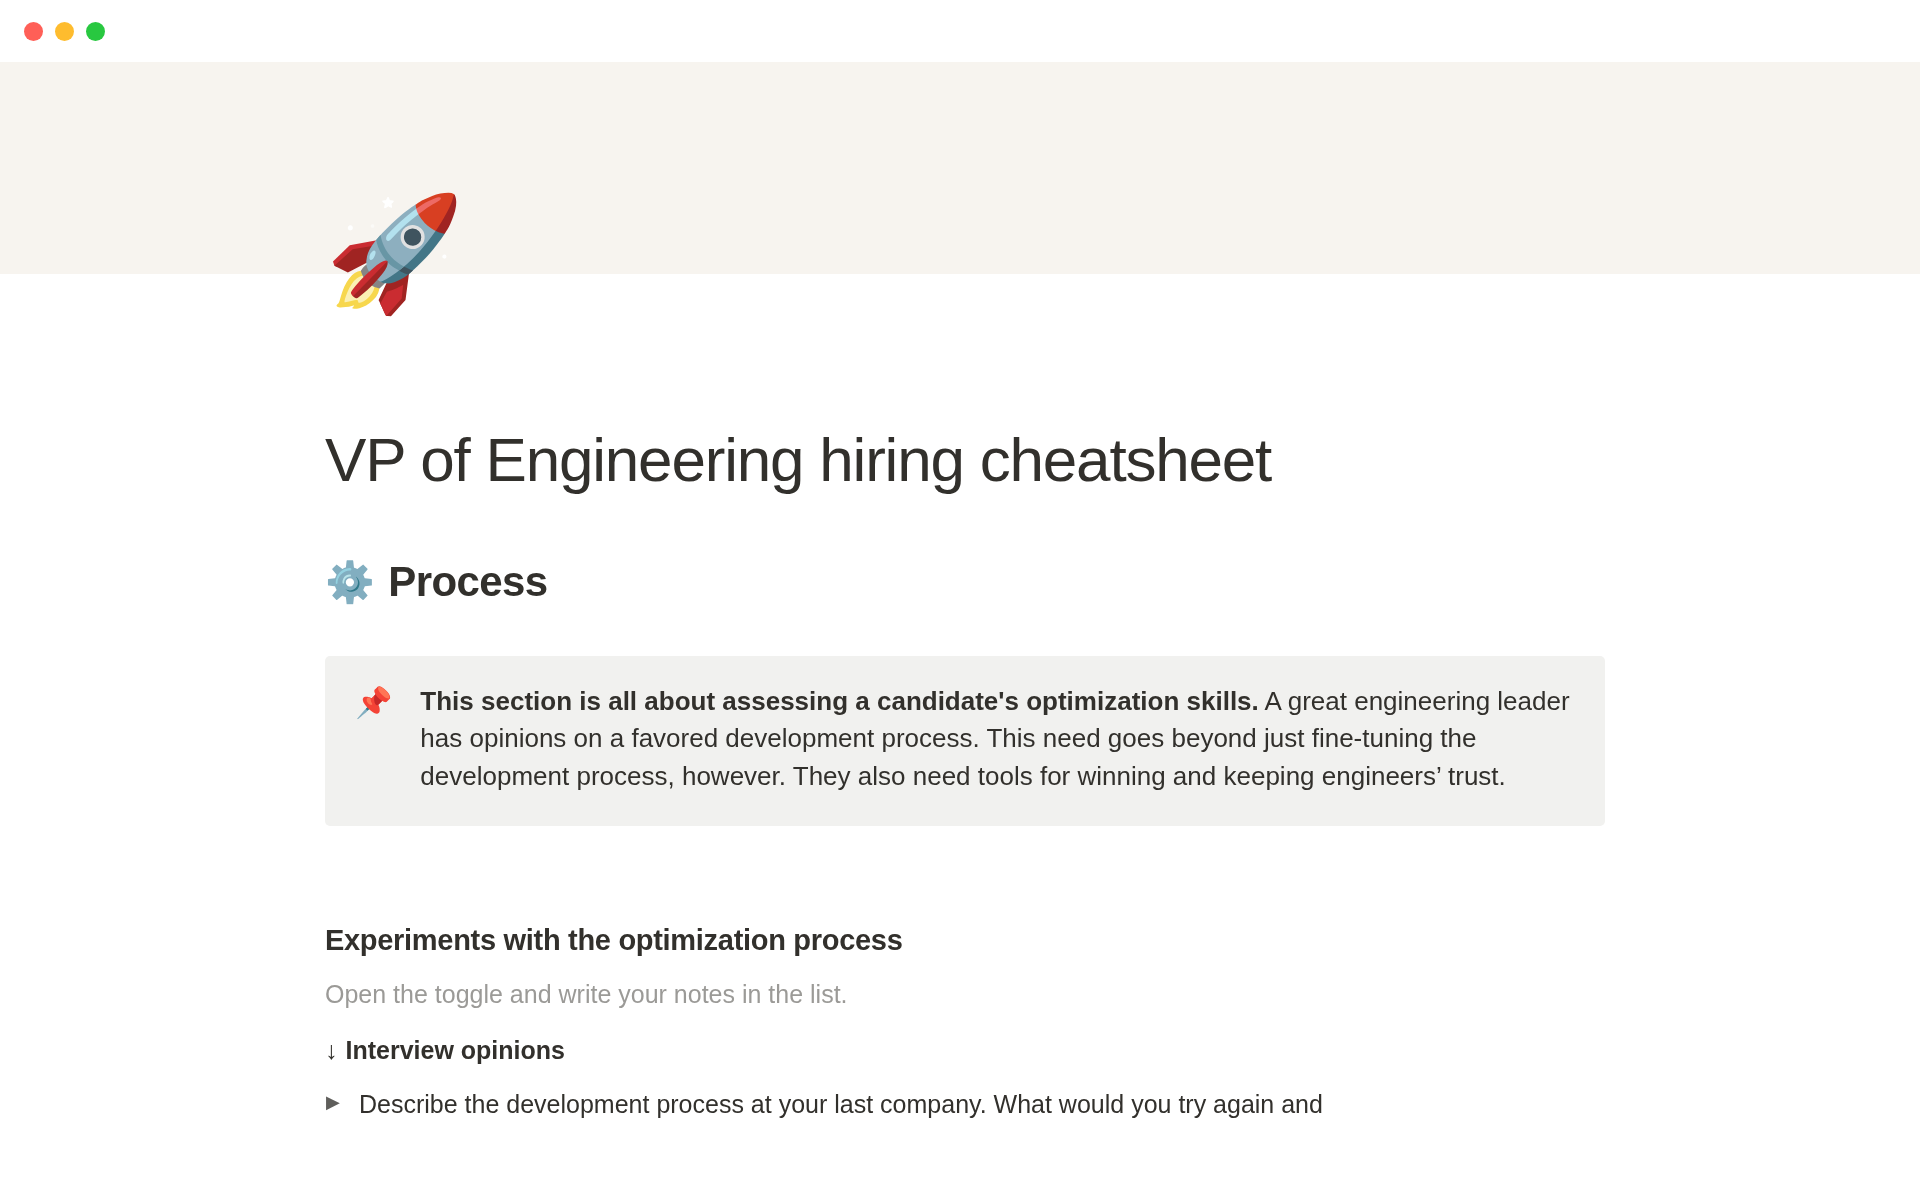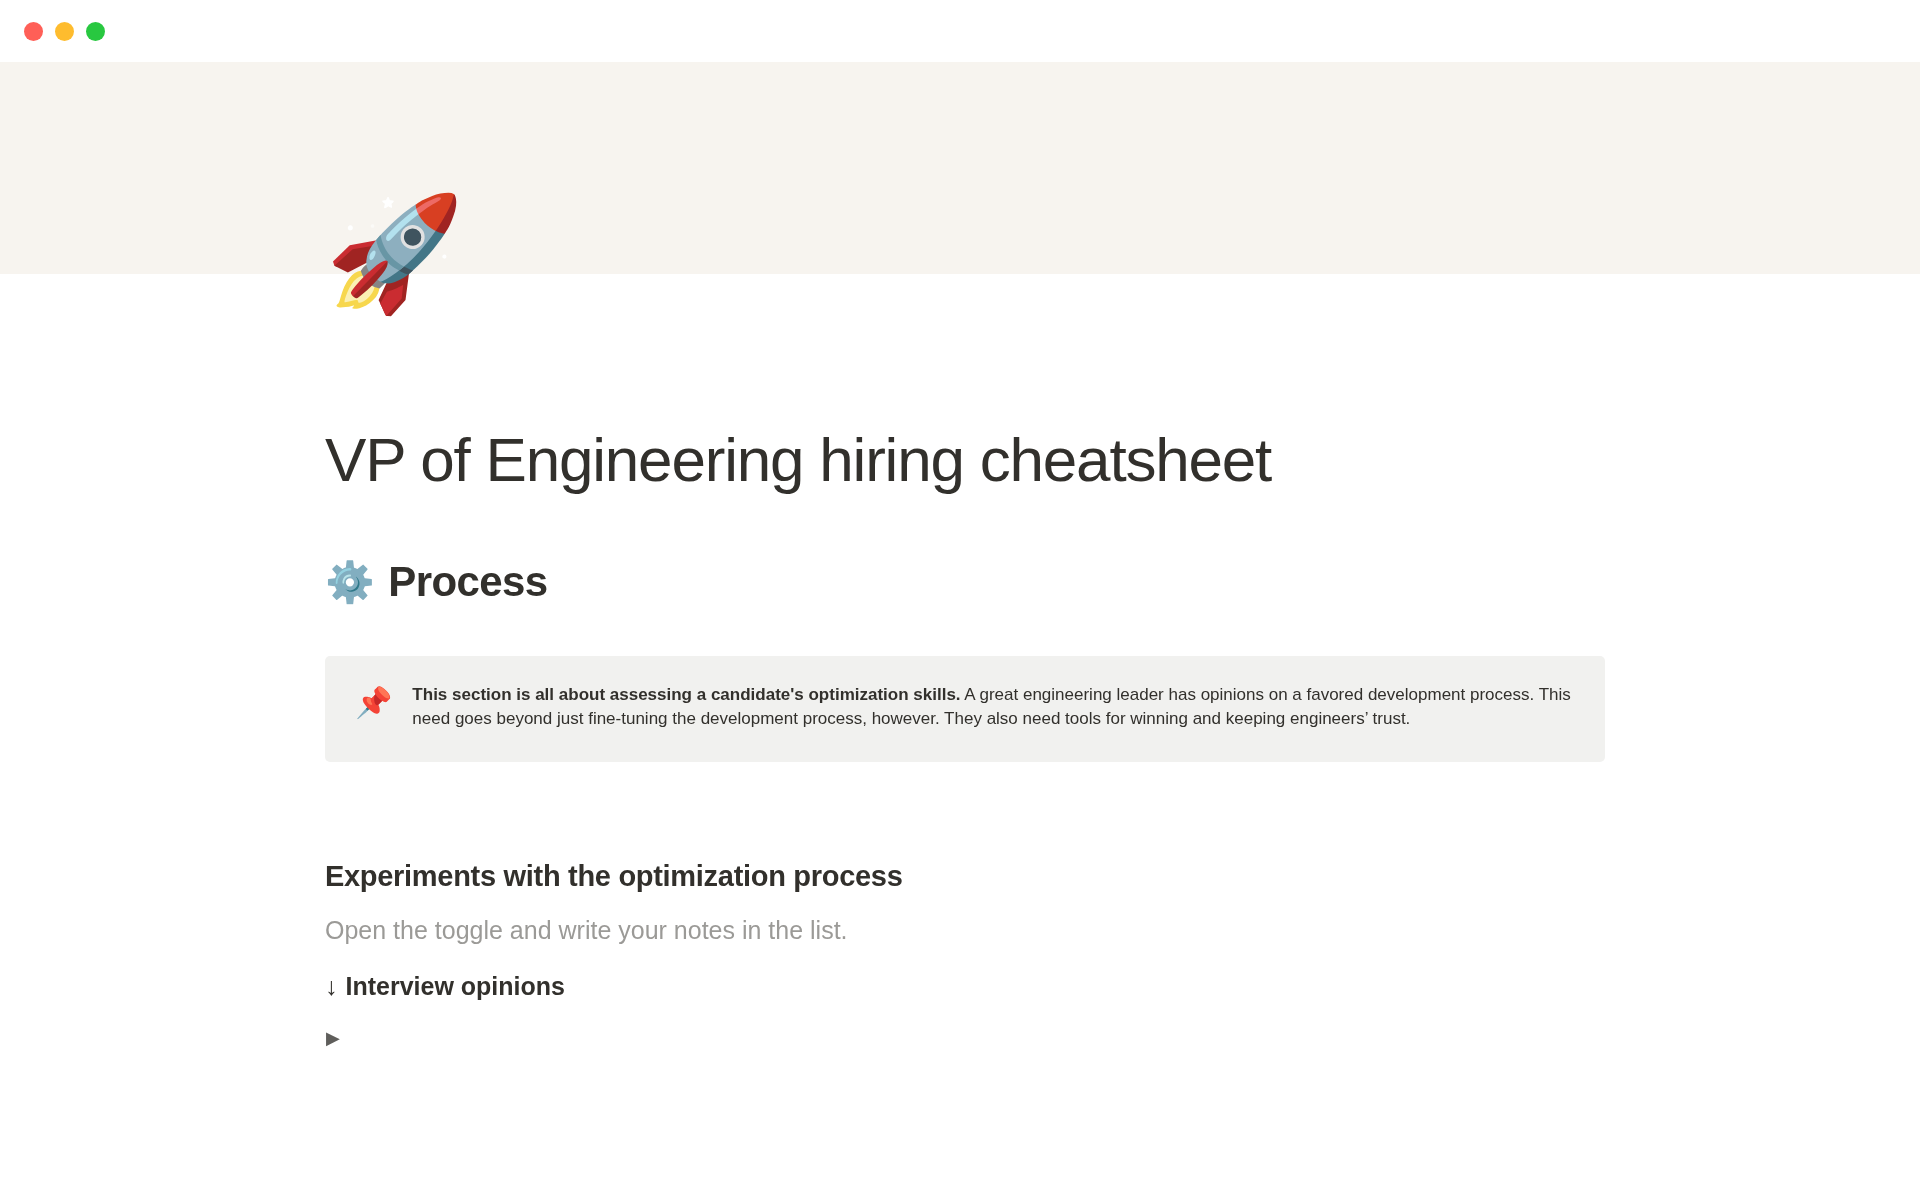--- a/index.html
+++ b/index.html
@@ -101,23 +101,24 @@
     display: flex;
     gap: 20px;
     max-width: 1280px;
   }
   .callout .emoji {
     font-size: 30px;
     line-height: 1.35;
     flex: 0 0 auto;
   }
   .callout-text {
-    font-size: 17px;
+    font-size: 26px;
     line-height: 1.45;
     color: #32302c;
+    margin-left: 8px;
   }
   .callout-text b { font-weight: 700; }
 
   .h3 {
     margin-top: 98px;
     font-size: 29px;
     font-weight: 700;
     letter-spacing: -0.3px;
     color: #32302c;
   }
@@ -195,16 +196,17 @@
 
     <div class="subtle">Open the toggle and write your notes in the list.</div>
 
     <div class="qheader">
       <span>↓</span>
       <span>Interview opinions</span>
     </div>
 
     <div class="toggle-item">
       <span class="toggle-arrow">▶</span>
+      <span class="toggle-text">Describe the development process at your last company. What would you try again and</span>
     </div>
 
   </div>
 </div>
 
 </body></html>

